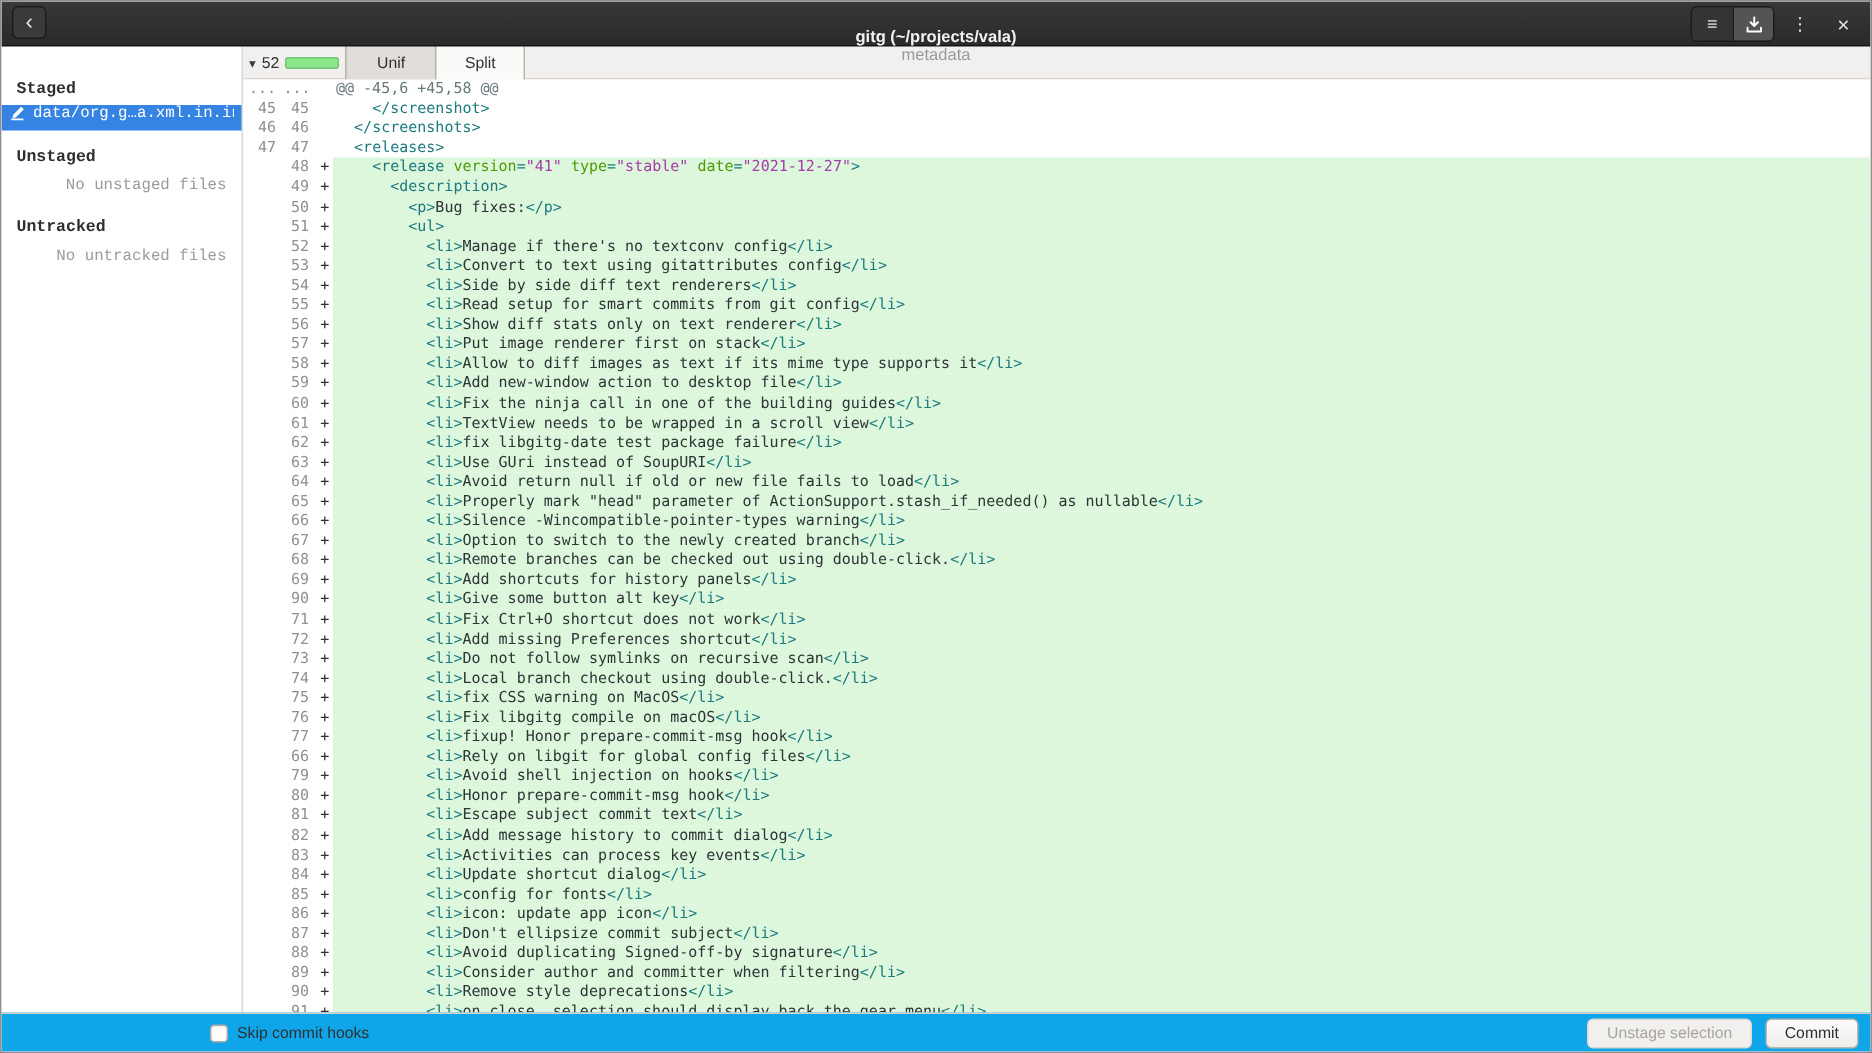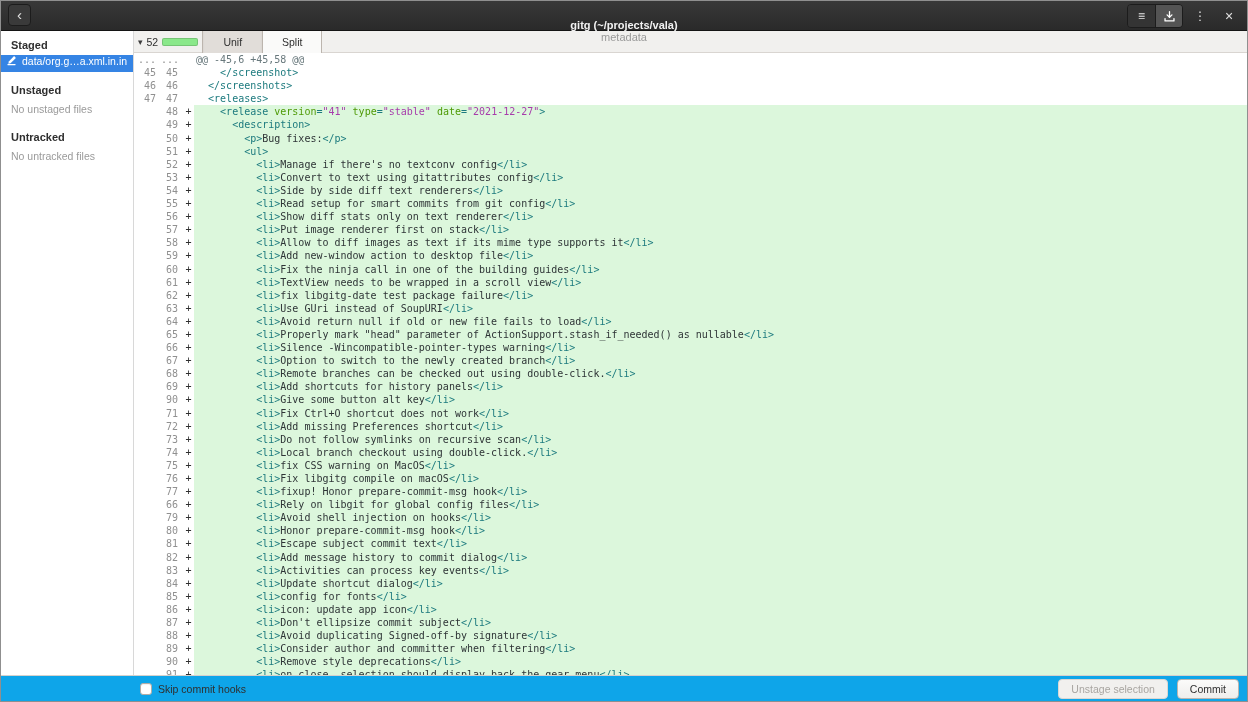--- a/index.html
+++ b/index.html
@@ -25,28 +25,28 @@
   .hb-right { position:absolute; right:6px; top:3px; display:flex; align-items:center; gap:5px; }
   .linked-dark { display:flex; border:1px solid #1c1c1c; border-radius:4px; overflow:hidden; }
   .linked-dark .hb-btn { border:none; border-radius:0; background:#343434; width:27px; }
   .linked-dark .hb-btn + .hb-btn { border-left:1px solid #1c1c1c; }
   .linked-dark .hb-btn.active { background:#545454; }
   .hb-btn.flat { background:transparent; border-color:transparent; font-size:13px; }
   .glyph { font-size:12px; color:#e2e2e2; line-height:1; }
 
   
   .bodyrow { flex:1; display:flex; min-height:0; }
-  .sidebar { width:133px; flex:none; background:#fff; border-right:1px solid #d8d8d8;
-    padding-top:4px; font-size:11px; color:#2f2f2f; }
+  .sidebar { width:161px; flex:none; background:#fff; border-right:1px solid #d8d8d8;
+    padding-top:19px; font-size:11px; color:#2f2f2f;font-family:Liberation Mono, monospace; }
   .sec-title { font-weight:bold; padding:4px 10px 4px; }
   .file-row { height:17px; display:flex; align-items:flex-start; padding:0 5px; gap:5px;
     font-size:10.5px; cursor:pointer; }
   .file-row.selected { background:var(--accent); color:#fff; }
   .flabel { white-space:nowrap; overflow:hidden; }
-  .empty { color:#9a9a9a; font-size:10.5px; padding:3px 10px 4px; }
+  .empty { color:#9a9a9a; font-size:10.5px; padding:3px 10px 4px;text-align:right; }
   .mt { margin-top:8px; }
 
   
   .diff-pane { flex:1; display:flex; flex-direction:column; min-width:0; }
   .diff-toolbar { height:22px; flex:none; background:#f1f0ee; border-bottom:1px solid #d9d5d1;
     display:flex; align-items:center; font-size:10.5px; color:#2f2f2f; }
   .stats { display:flex; align-items:center; padding:0 4px 0 4px; gap:4px; flex:none; cursor:pointer; }
   .disc { font-size:9px; color:#3c3c3c; }
   .statbar { width:36px; height:8px; border-radius:2px; background:var(--stat-green);
     border:1px solid rgba(0,0,0,0.15); }

